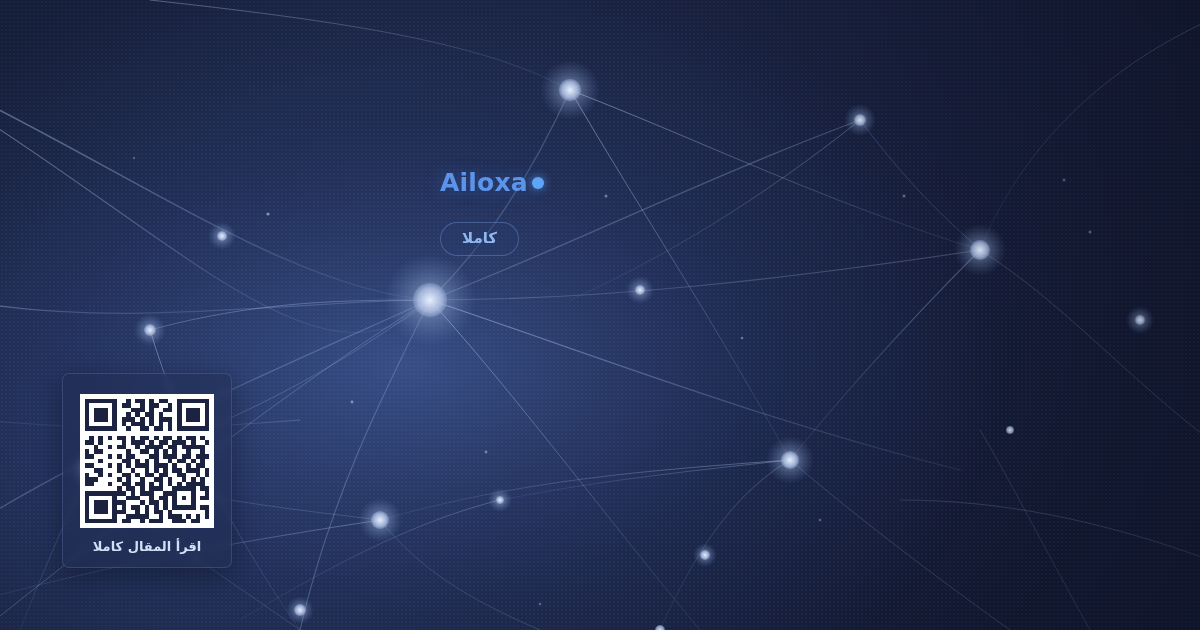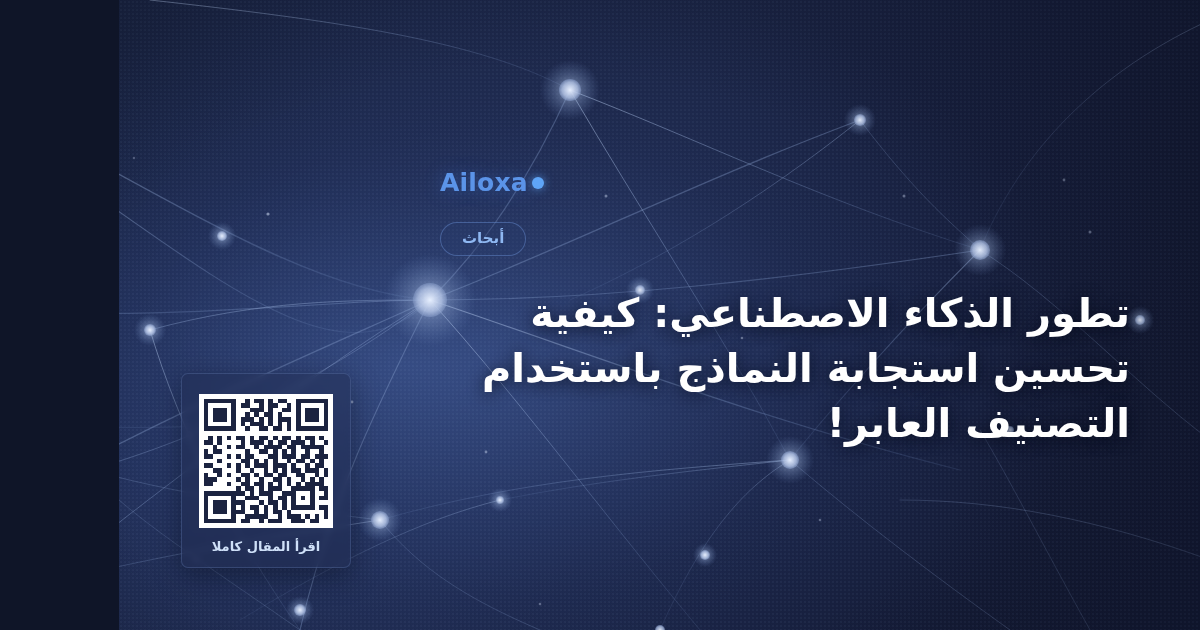--- a/index.html
+++ b/index.html
@@ -7,21 +7,21 @@
 
   html, body {
     width:1200px; height:630px;
     overflow:hidden;
     background:#0f1528;
     font-family:"DejaVu Sans","Liberation Sans",sans-serif;
   }
 
   .card {
     position:relative;
-    width:1081px; height:630px;
+    width:1200px; height:630px;
     overflow:hidden;
     background:
       radial-gradient(900px 620px at 34% 58%, rgba(58,82,140,0.60) 0%, rgba(40,58,108,0.34) 38%, rgba(24,34,68,0.10) 66%, rgba(18,25,50,0) 82%),
       radial-gradient(700px 520px at 10% 72%, rgba(44,64,116,0.42) 0%, rgba(26,38,74,0.16) 55%, rgba(18,25,50,0) 78%),
       linear-gradient(118deg, #18223f 0%, #1b2545 22%, #1a2342 44%, #151c38 68%, #121830 88%, #111730 100%);
   }
 
   
   .bg-net { position:absolute; inset:0; width:1200px; height:630px; }
 
@@ -248,23 +248,22 @@
   <div class="dot-grid"></div>
   <div class="vignette"></div>
 
   <div class="content">
 
     <div class="brand">
       <span>Ailoxa</span>
       <span class="brand-dot"></span>
     </div>
 
-    <div class="badge">أبحاث</div>
-
-    <h1 class="headline">تطور الذكاء الاصطناعي: كيفية تحسين استجابة النماذج باستخدام التصنيف العابر!</h1>
+    <div class="badge">كاملا</div>
+
   </div>
 
   <div class="qr-card">
     <svg class="qr-img" viewBox="0 0 29 29" shape-rendering="crispEdges" aria-hidden="true">
       <rect width="29" height="29" fill="#ffffff"></rect>
       <g fill="#1b2340">
 
         <path d="M1 1h7v7h-7z"></path>
           <path d="M2 2h5v5h-5z" fill="#ffffff"></path>
           <path d="M3 3h3v3h-3z"></path>

